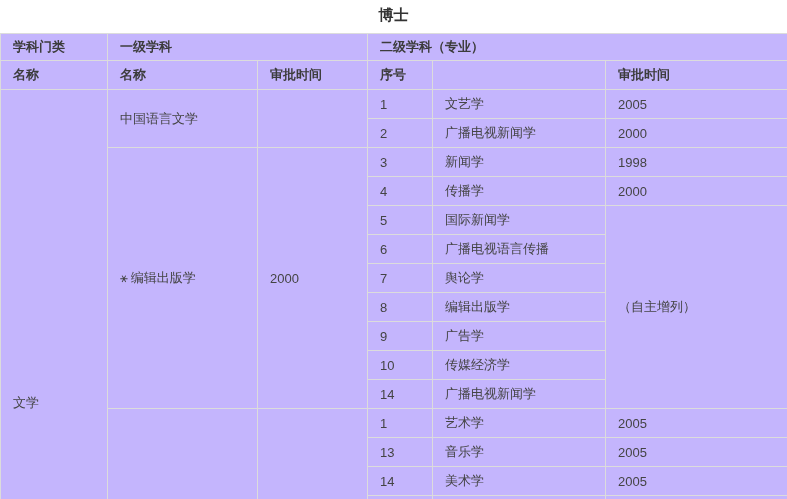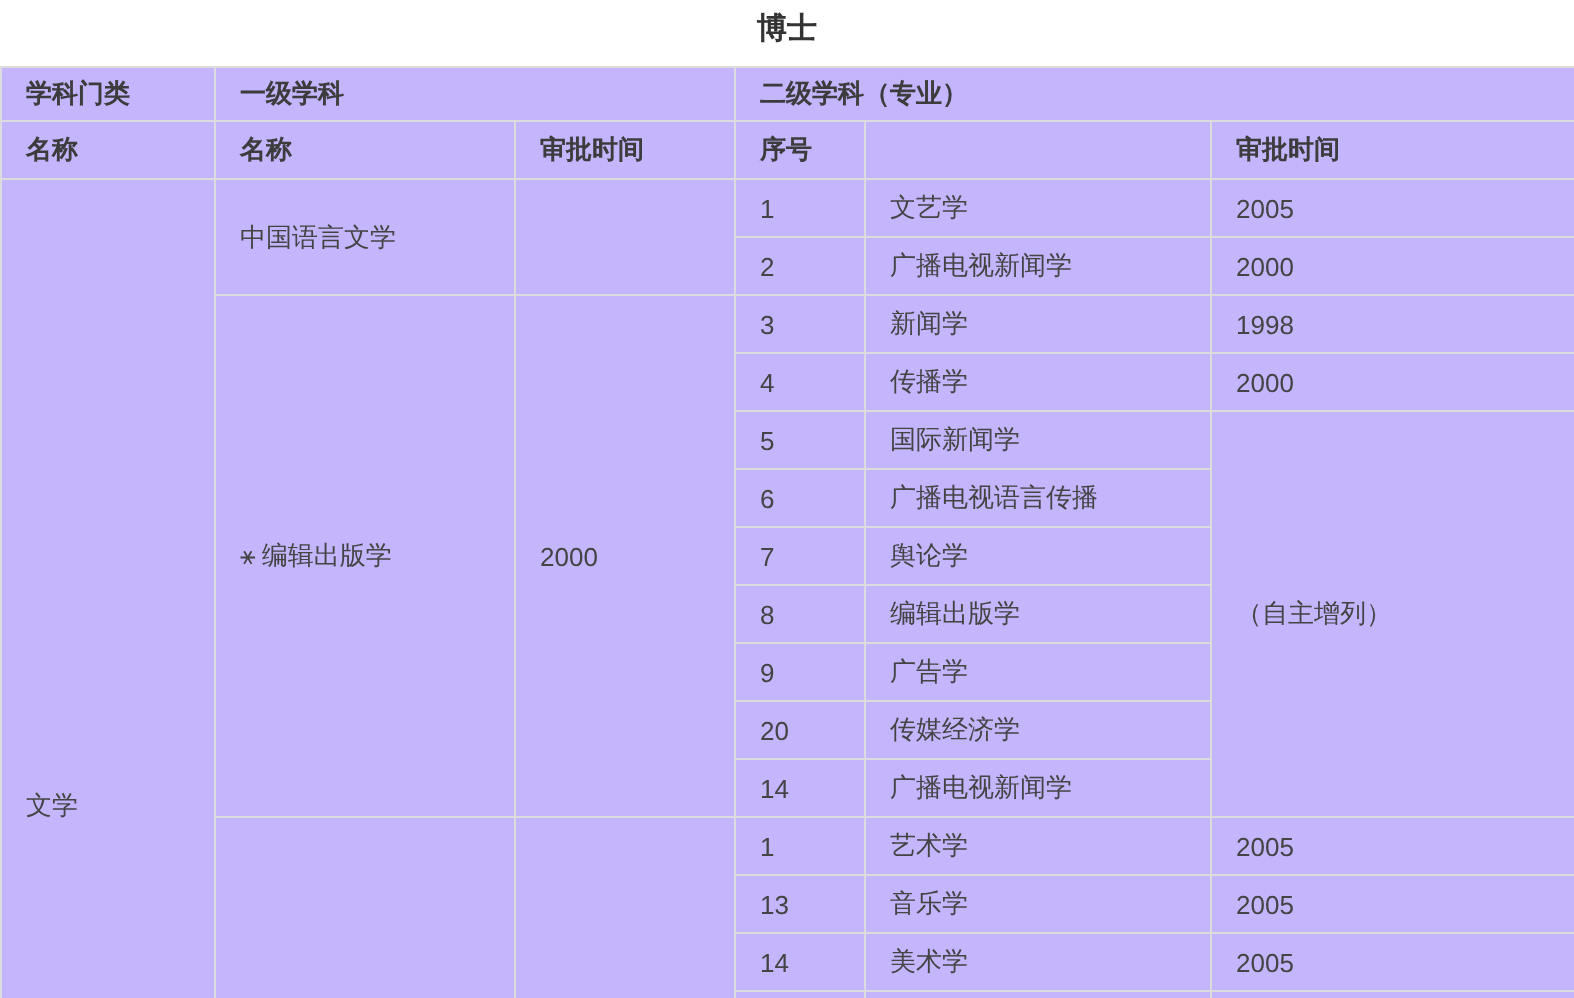--- a/index.html
+++ b/index.html
@@ -129,21 +129,21 @@
       <td>8</td>
       <td>编辑出版学</td>
     </tr>
 
     <tr class="data-row">
       <td>9</td>
       <td>广告学</td>
     </tr>
 
     <tr class="data-row">
-      <td>20</td>
+      <td>10</td>
       <td>传媒经济学</td>
     </tr>
 
     <tr class="data-row">
       <td>14</td>
       <td>广播电视新闻学</td>
     </tr>
 
     <tr class="data-row">
       <td rowspan="4"></td>

